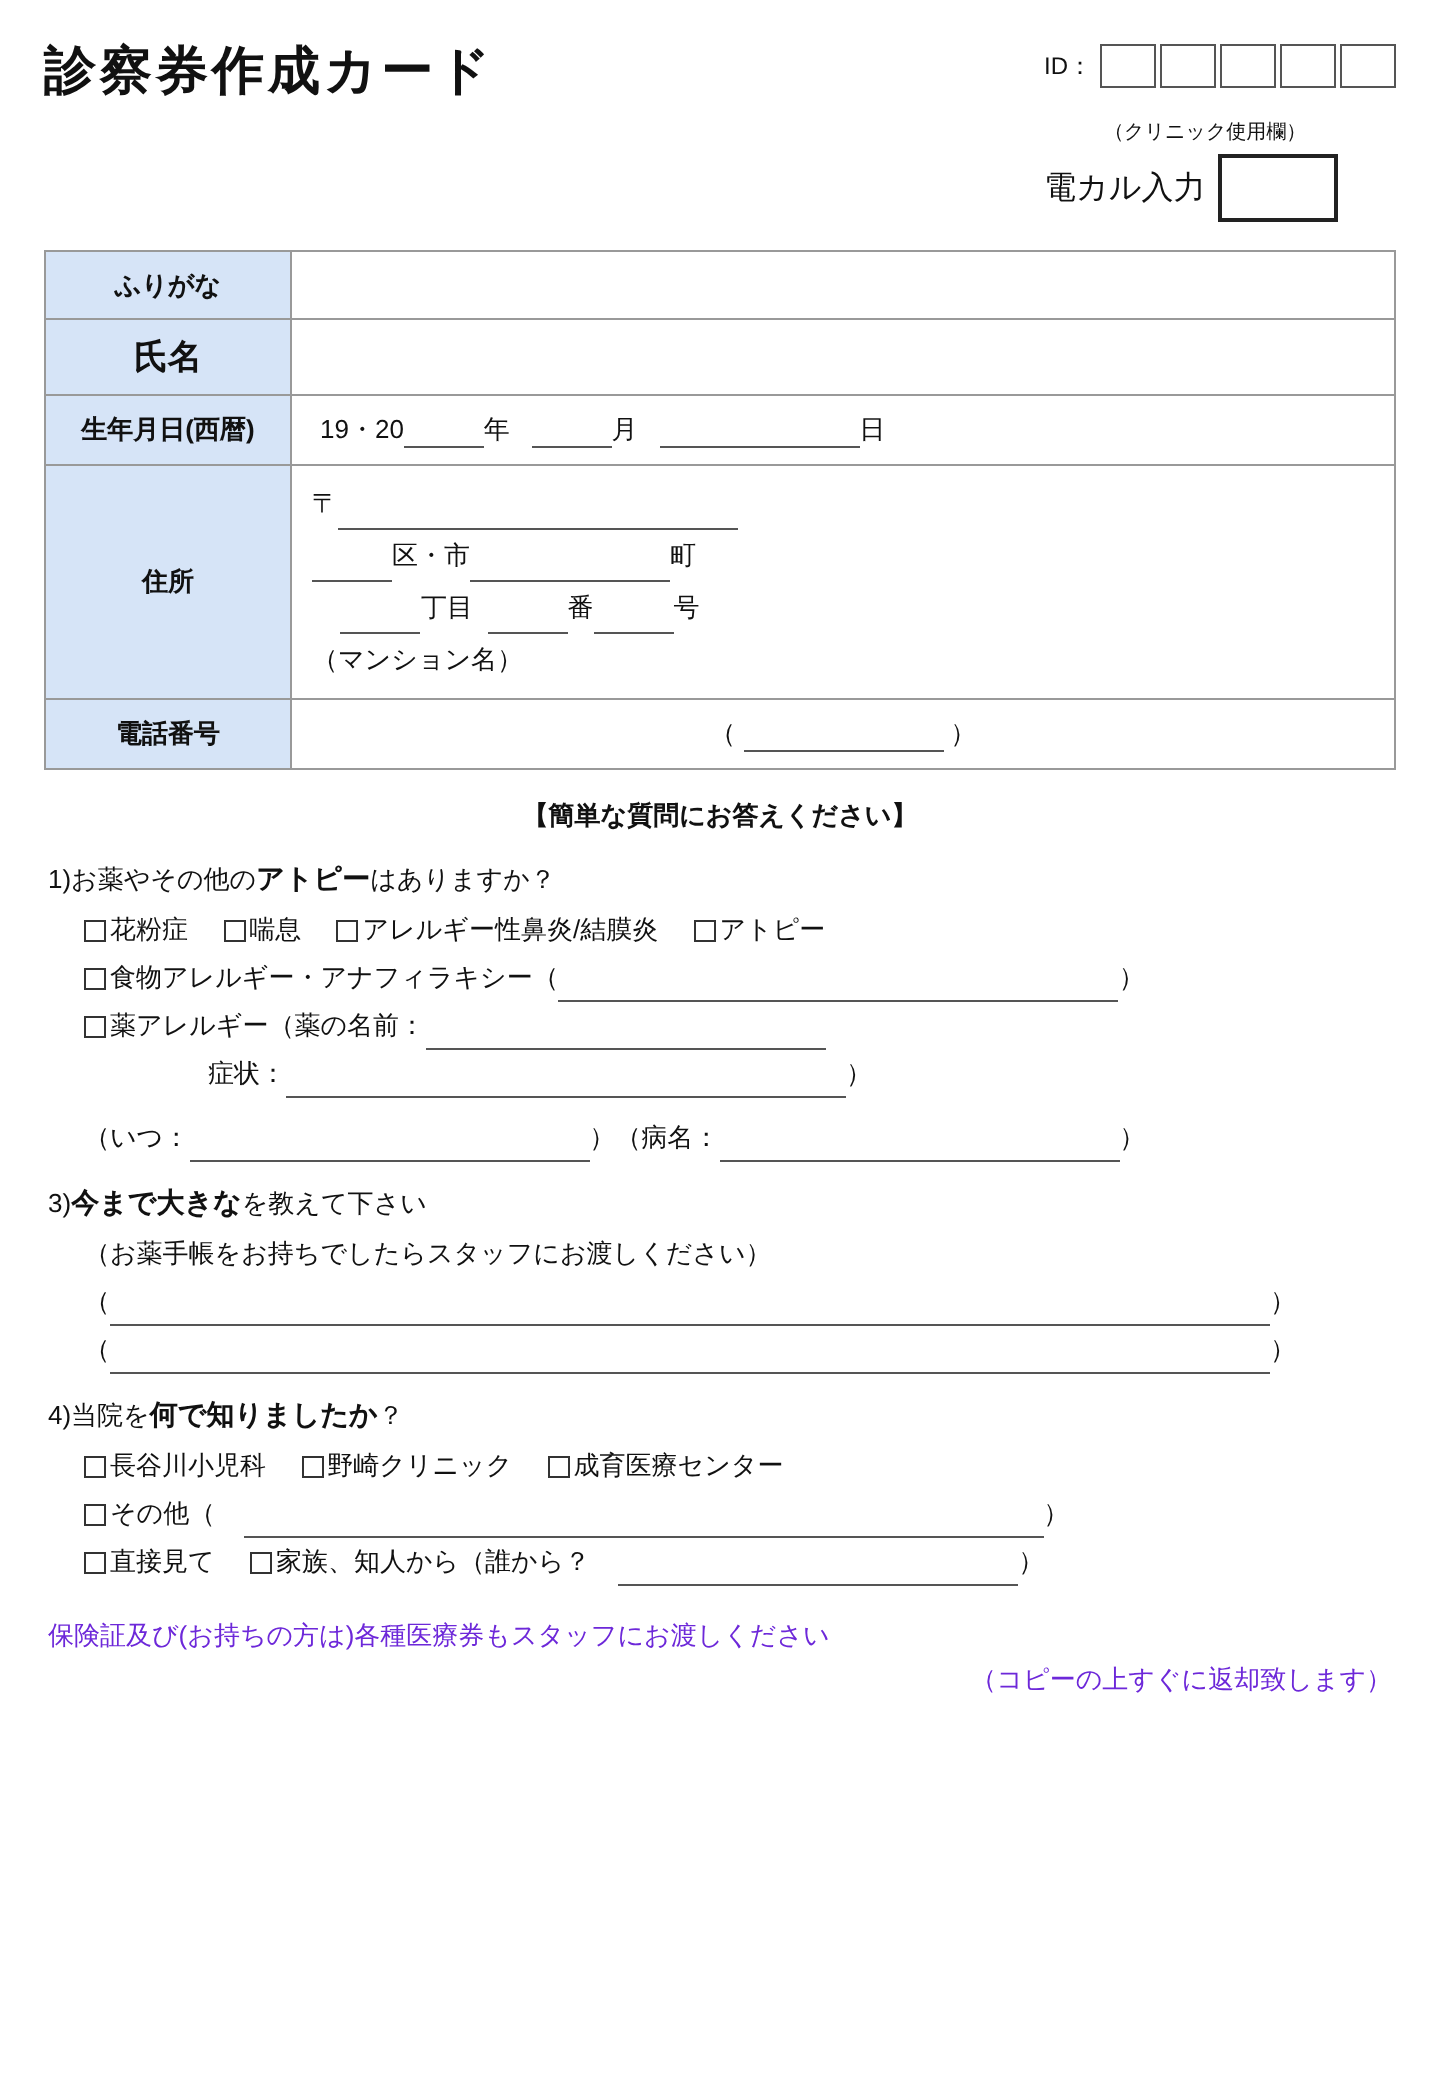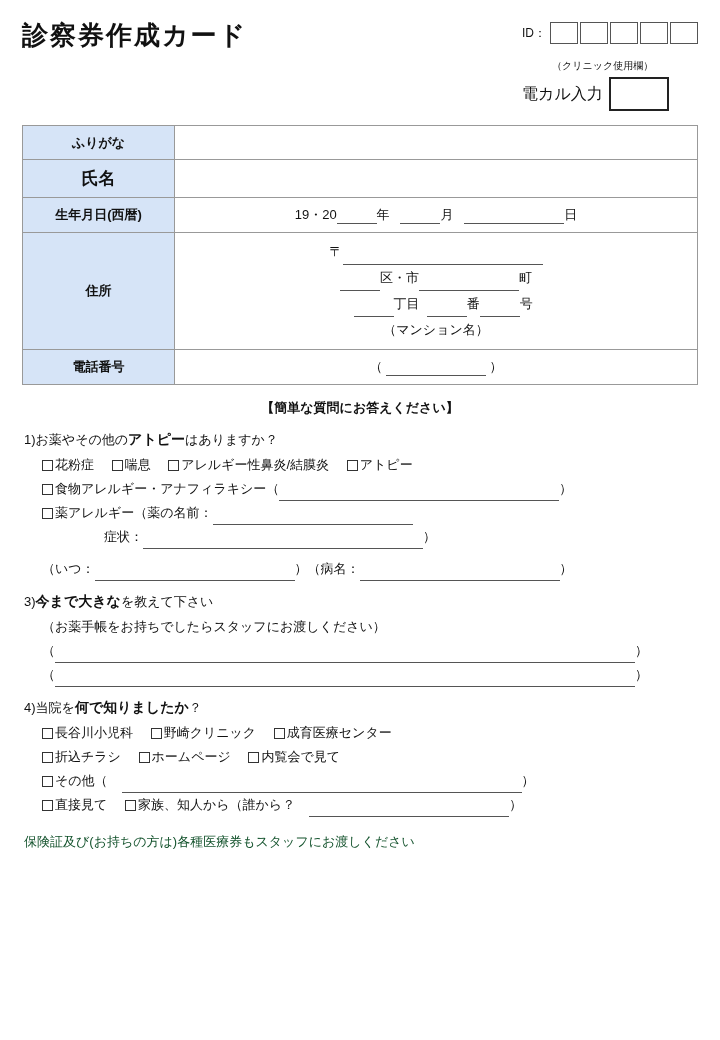--- a/index.html
+++ b/index.html
@@ -70,26 +70,25 @@
     }
     .form-table td, .form-table th {
       border: 1px solid #999;
       padding: 6px 10px;
       vertical-align: middle;
     }
     .label-cell {
       background-color: #d6e4f7;
       font-weight: bold;
       text-align: center;
-      width: 152px;
+      width: 123px;
       white-space: nowrap;
     }
     .value-cell {
       background-color: #fff;
-      text-align: center;
     }
     .address-content {
       line-height: 2.0;
       font-size: 13px;
     }
     .underline-span {
       display: inline-block;
       border-bottom: 1px solid #555;
       min-width: 80px;
       height: 18px;
@@ -139,21 +138,21 @@
       border-bottom: 1px solid #555;
       min-width: 120px;
       height: 16px;
       vertical-align: bottom;
     }
     .al-long { min-width: 280px; }
     .al-mid { min-width: 200px; }
     .footer-note {
       margin-top: 14px;
       font-size: 13px;
-      color: #14532d;
+      color: #6d28d9;
       text-align: left;
       line-height: 1.7;
     }
     .footer-note .right-align {
       text-align: right;
       display: block;
     }
   </style>
 </head>
 <body>
@@ -287,29 +286,25 @@
   <div class="q-block">
     <div class="q-title">
       <span>4)当院を</span><strong>何で知りましたか</strong><span>？</span>
     </div>
     <div class="q-indent">
       <span class="checkbox-label"><span class="cb"></span><span>長谷川小児科</span></span>
       <span class="checkbox-label"><span class="cb"></span><span>野崎クリニック</span></span>
       <span class="checkbox-label"><span class="cb"></span><span>成育医療センター</span></span>
     </div>
     <div class="q-indent">
-      <span class="checkbox-label"><span class="cb"></span><span>折込チラシ</span></span>
-      <span class="checkbox-label"><span class="cb"></span><span>ホームページ</span></span>
-      <span class="checkbox-label"><span class="cb"></span><span>内覧会で見て</span></span>
-    </div>
-    <div class="q-indent">
       <span class="checkbox-label"><span class="cb"></span><span>その他（</span></span><span class="answer-line" style="min-width: 400px;"></span>）
     </div>
     <div class="q-indent">
       <span class="checkbox-label"><span class="cb"></span><span>直接見て</span></span>
       <span class="checkbox-label"><span class="cb"></span><span>家族、知人から（誰から？</span></span><span class="answer-line al-mid"></span>）
     </div>
   </div>
 
   <div class="footer-note">
     <span>保険証及び(お持ちの方は)各種医療券もスタッフにお渡しください</span>
+    <span class="right-align">（コピーの上すぐに返却致します）</span>
   </div>
 </div>
 
 </body></html>

